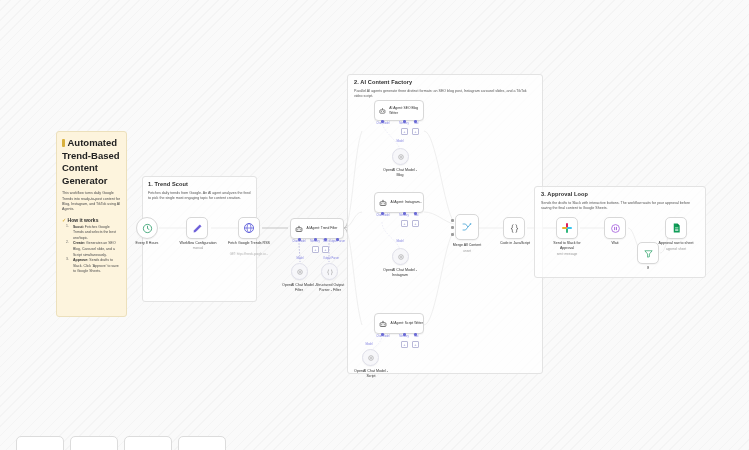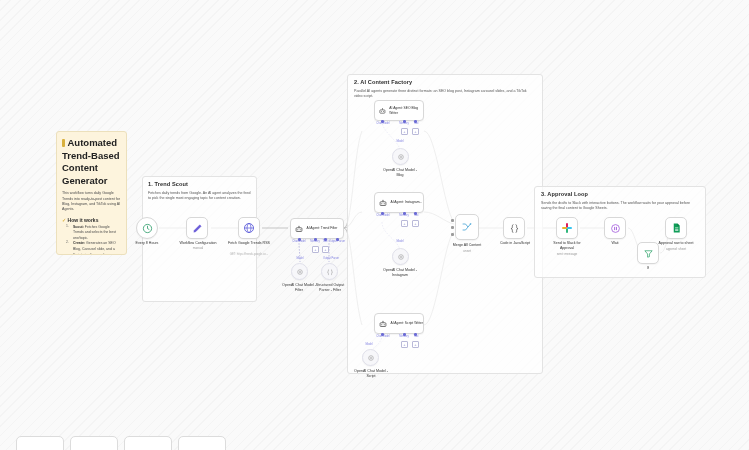--- a/index.html
+++ b/index.html
@@ -134,21 +134,21 @@
 
     <g stroke="#a9a9d8" stroke-width="0.7" fill="none" stroke-dasharray="1.6 1.4">
       <path d="M299 240 C 299 250, 300 255, 300 262"></path>
       <path d="M329 240 C 329 250, 329 255, 329 262"></path>
       <path d="M382 121 C 382 132, 398 140, 400 150"></path>
       <path d="M382 222 C 382 234, 398 240, 400 250"></path>
       <path d="M382 335 C 382 344, 372 348, 370 352"></path>
     </g>
   </svg>
 
-  <div class="sticky sticky-yellow" style="left:56px;top:131px;width:71px;height:124px;padding:5px 5px 4px 5px;">
+  <div class="sticky sticky-yellow" style="left:56px;top:131px;width:71px;height:186px;padding:5px 5px 4px 5px;">
     <div class="st-h1" style="margin-bottom:4px;">
       <span class="bar"></span><span>Automated Trend-Based Content Generator</span>
     </div>
     <div class="st-body" style="margin-bottom:4px;">This workflow turns daily Google Trends into ready-to-post content for Blog, Instagram, and TikTok using AI Agents.</div>
 
     <div class="sec-h">
       <span style="color:#d9b03c;">✓</span> <span>How it works</span>
     </div>
     <ul class="lst num">
       <li><span class="kw">Scout:</span><span> Fetches Google Trends and selects the best one/topic.</span></li>

